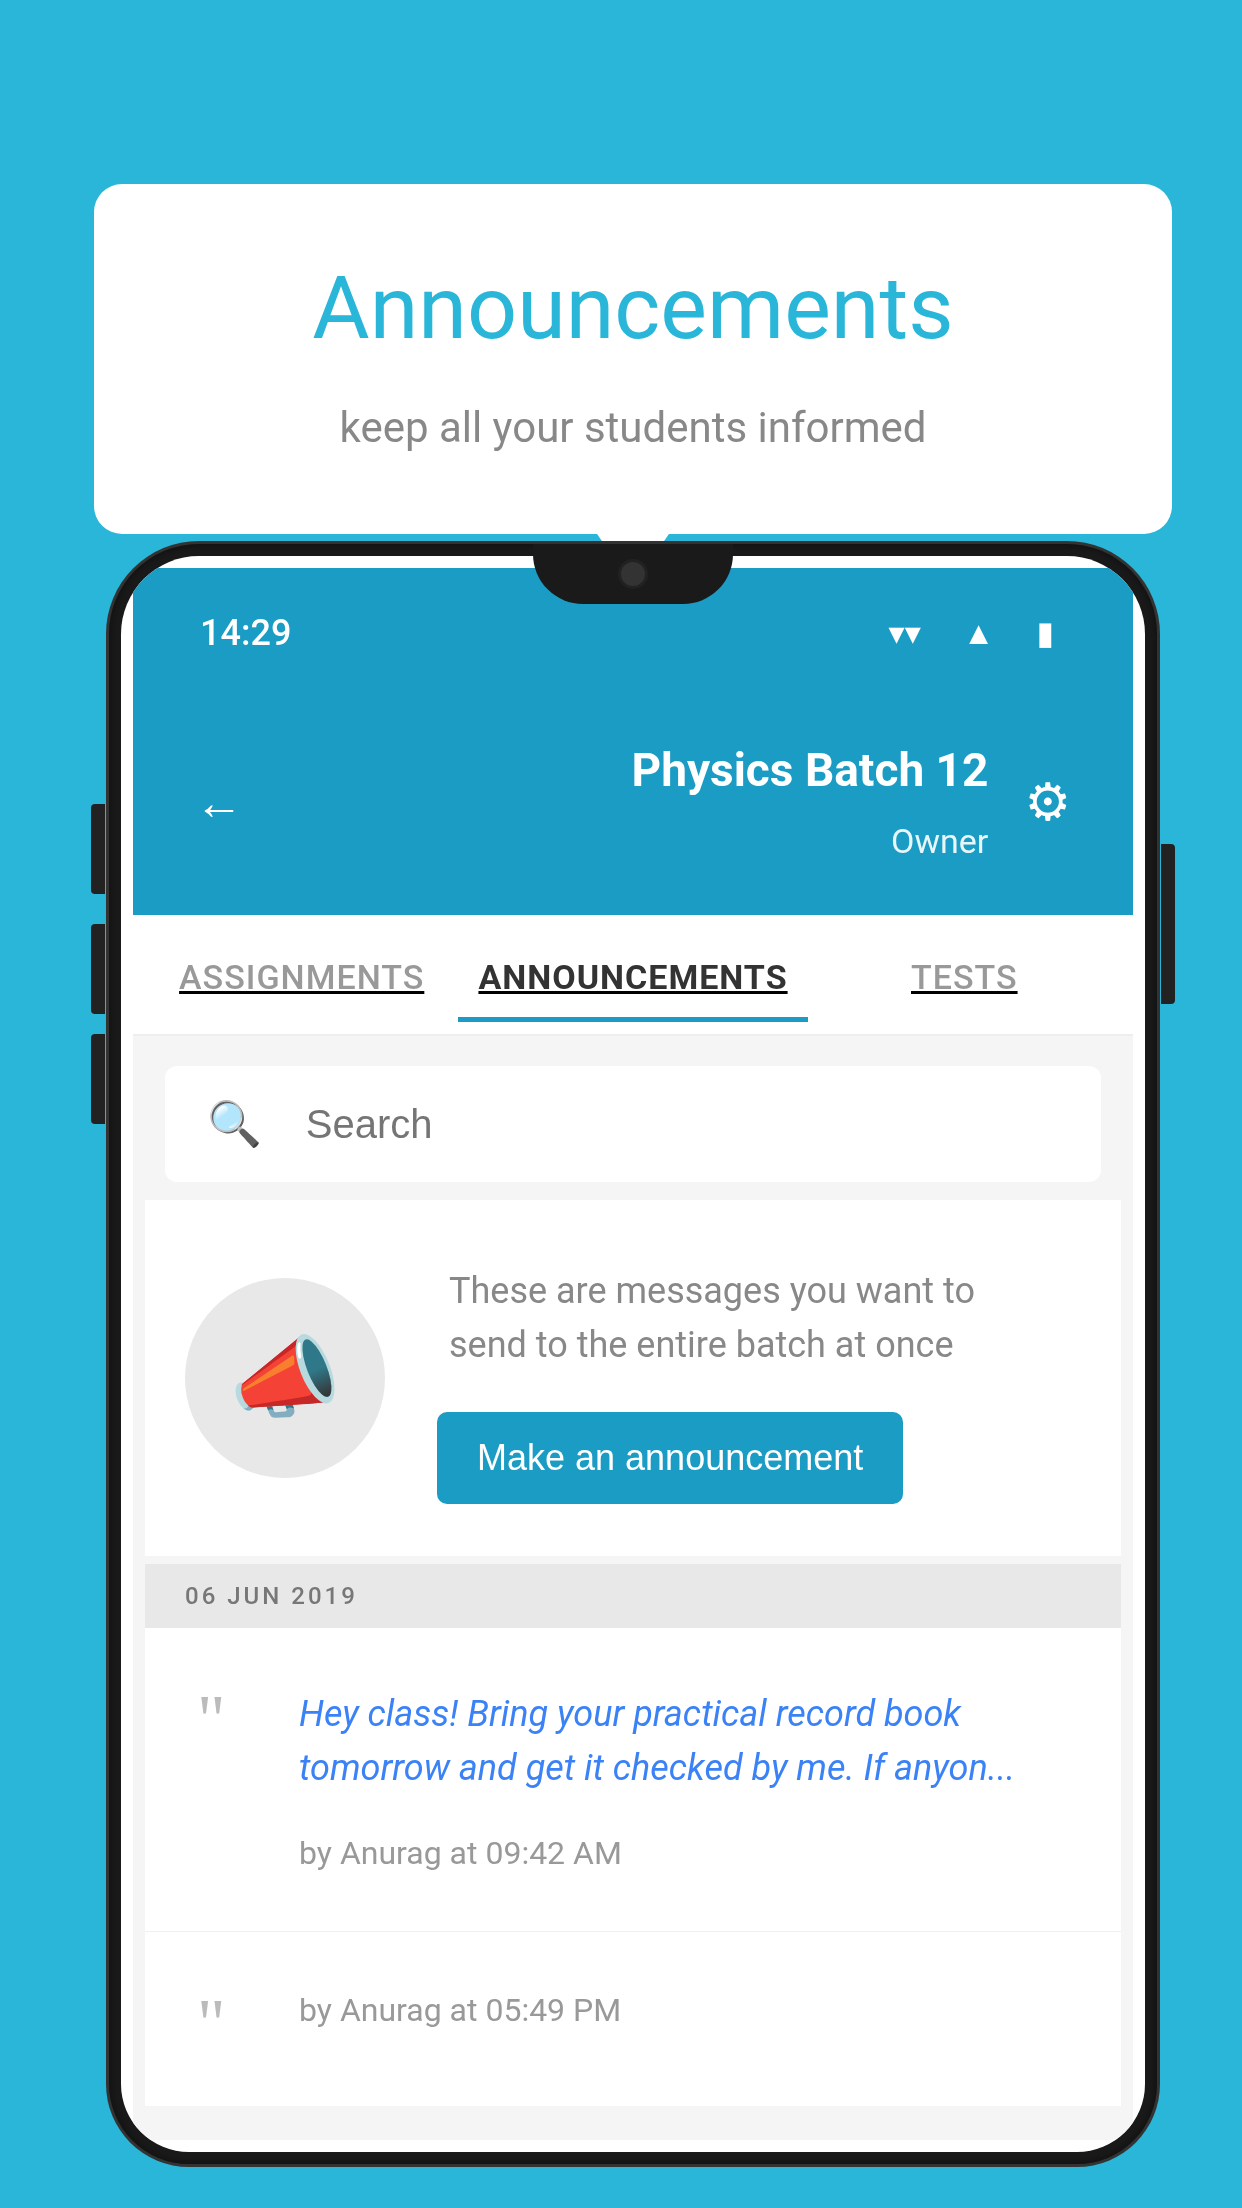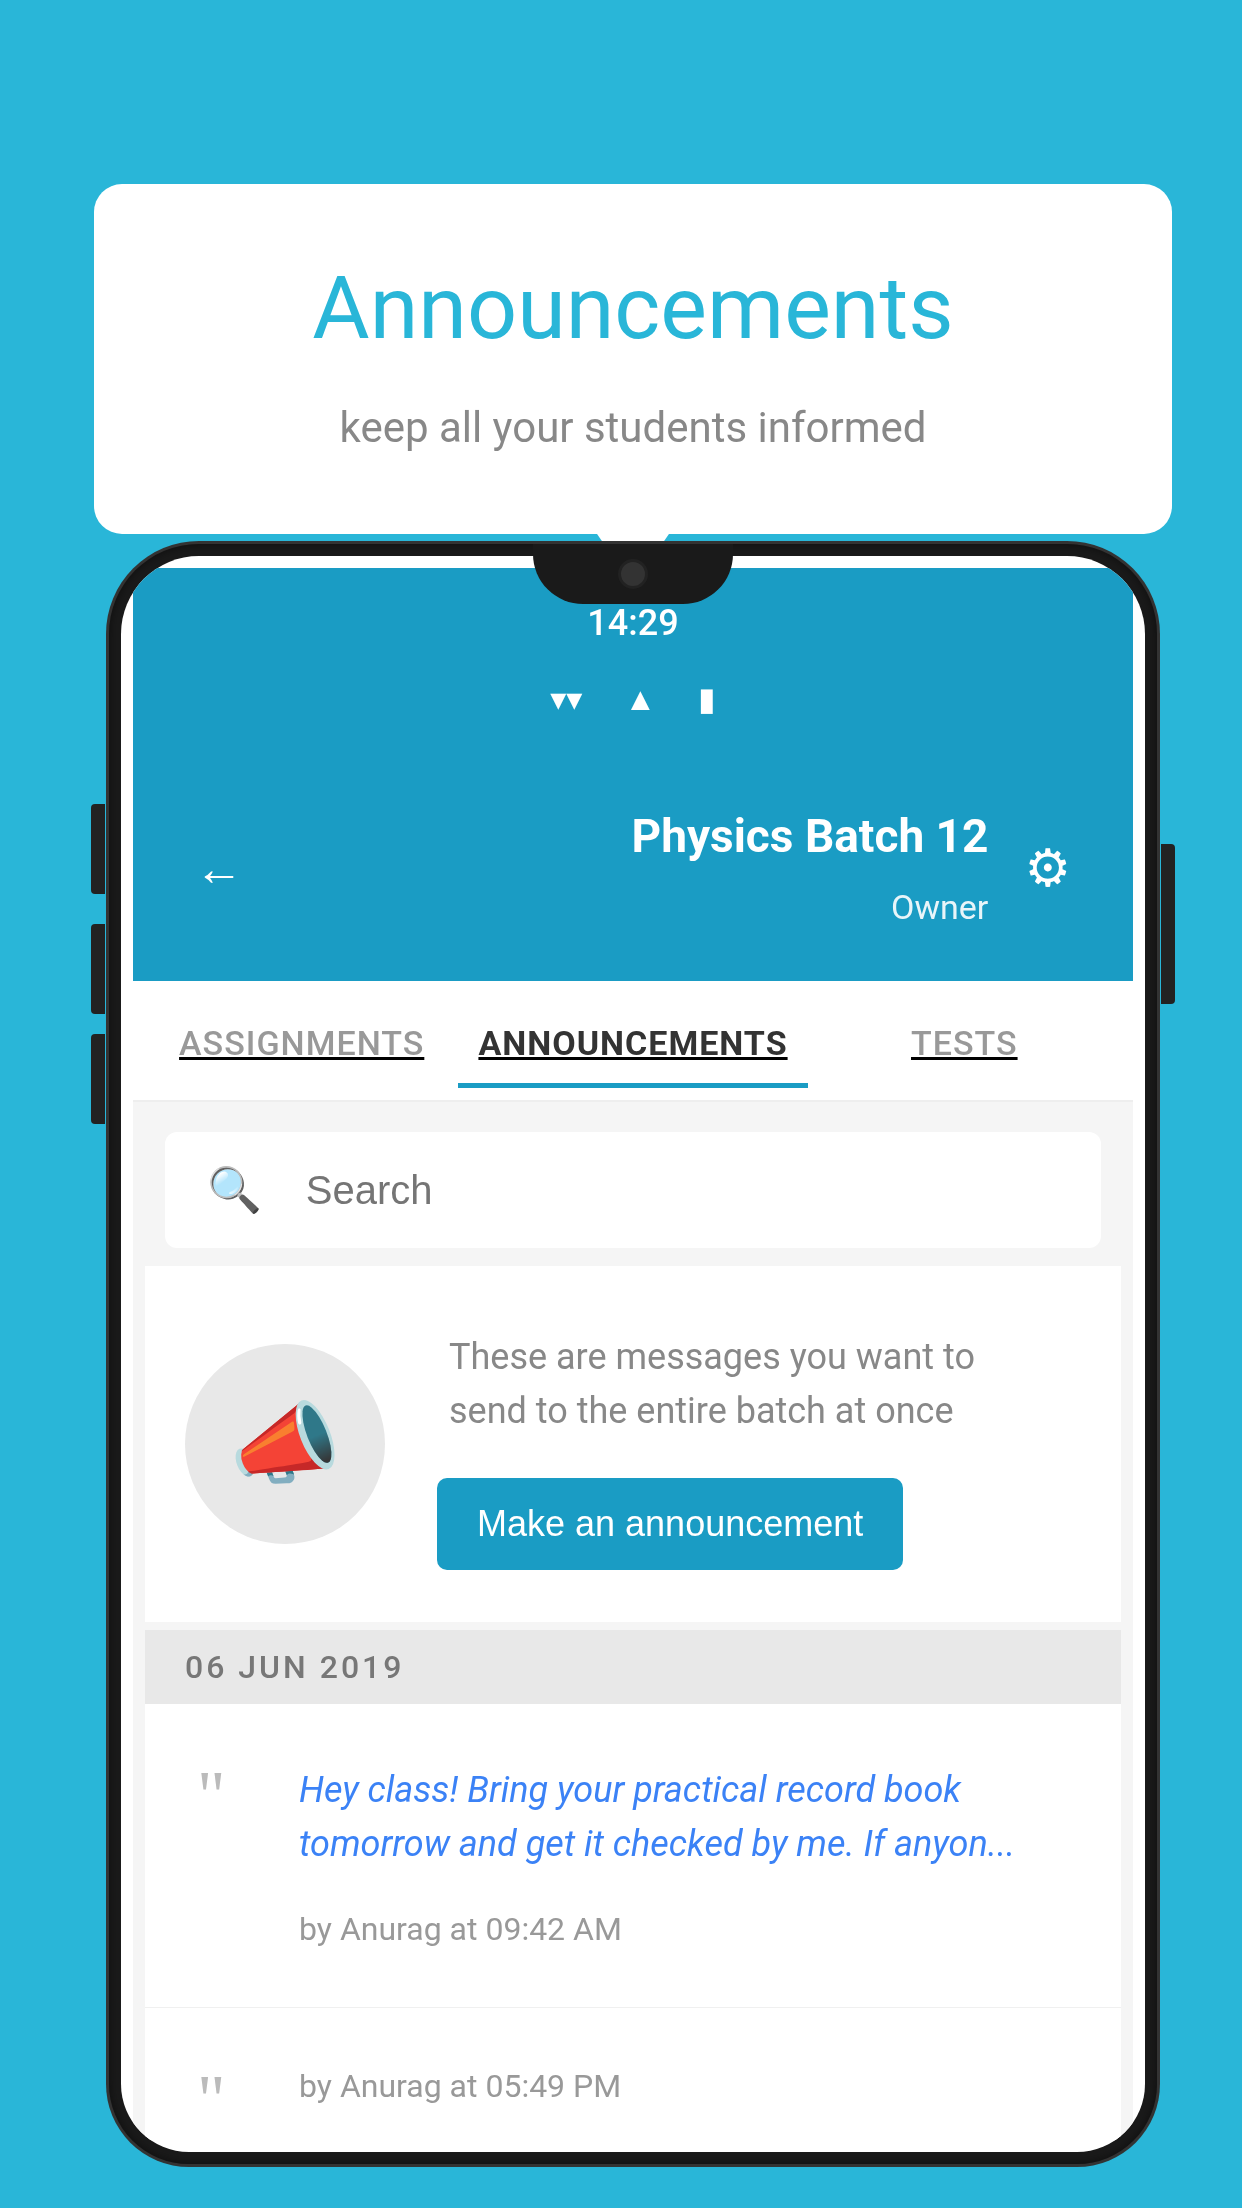--- a/index.html
+++ b/index.html
@@ -113,21 +113,20 @@
     }
 
     
     .status-bar {
       background: #1a9cc4;
       display: flex;
       justify-content: space-between;
       align-items: center;
       padding: 22px 55px 18px;
       flex-shrink: 0;
-      flex-direction: column;
     }
 
     .status-time {
       color: white;
       font-size: 36px;
       font-weight: 500;
     }
 
     .status-icons {
       display: flex;
@@ -320,21 +319,21 @@
       font-size: 36px;
       font-weight: 500;
       cursor: pointer;
       display: inline-block;
     }
 
     
     .date-separator {
       background: #e8e8e8;
       padding: 18px 40px;
-      font-size: 32px;
+      font-size: 24px;
       color: #777;
       letter-spacing: 3px;
       font-weight: 500;
       flex-shrink: 0;
     }
 
     
     .announcement-item {
       background: white;
       padding: 35px 40px;

